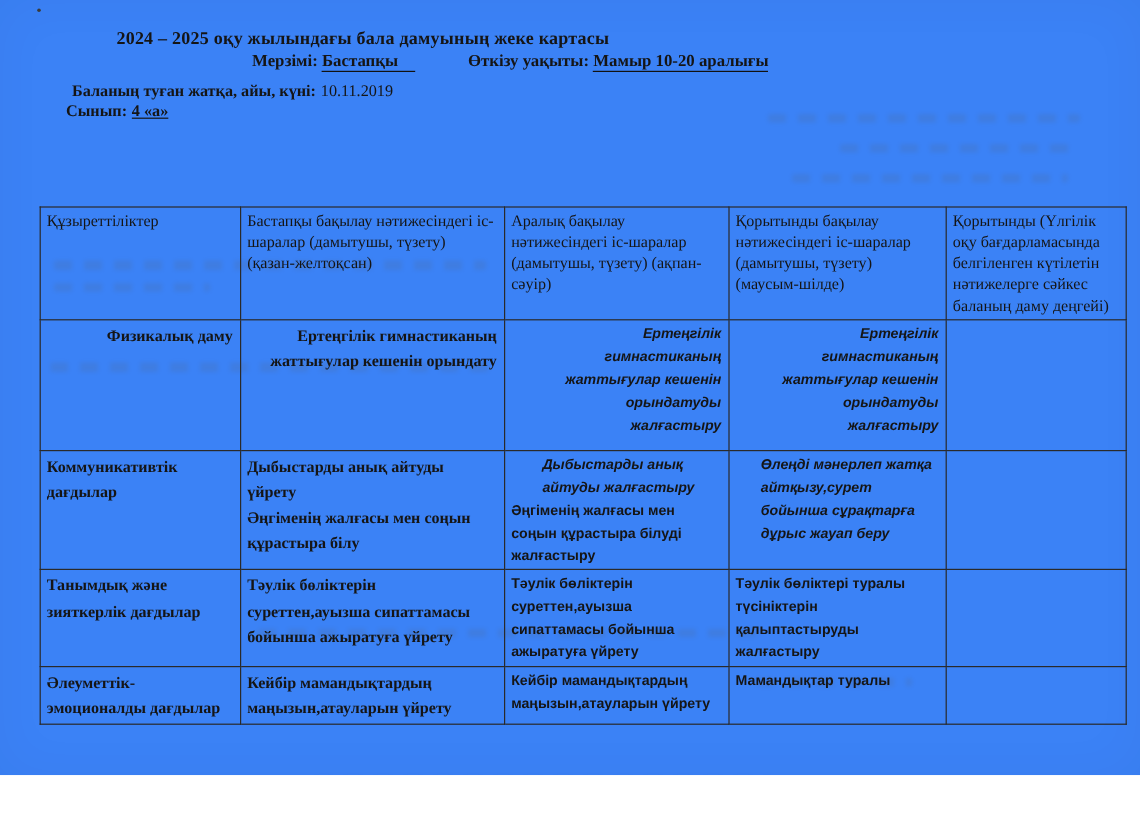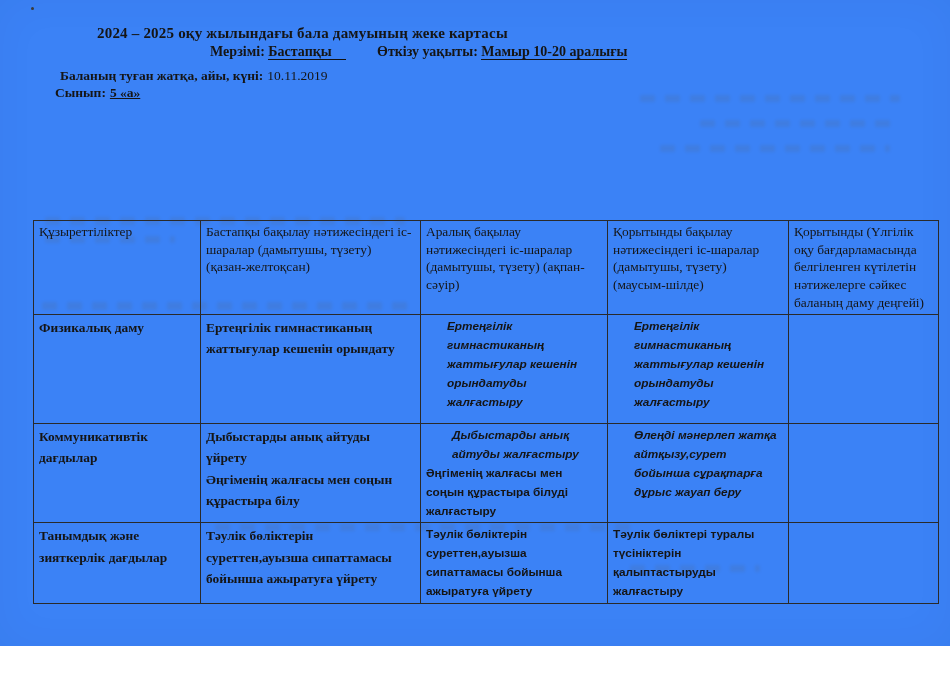--- a/index.html
+++ b/index.html
@@ -7,37 +7,37 @@
     position:relative; width:950px; height:646px;
     background:#3b82f6; overflow:hidden;
     font-family:"Liberation Serif", serif; color:#151515;
     box-shadow: inset 0 0 45px rgba(0,0,0,0.035);
   }
   .stray-dot { position:absolute; left:31px; top:7px; width:3px; height:3px; background:#3a3a3a; border-radius:50%; }
 
   .doc-title { position:absolute; left:97px; top:25px; font-size:15px; font-weight:bold; letter-spacing:.2px; }
 
   .subtitle-period { position:absolute; left:163px; top:44px; font-size:14px; font-weight:bold;margin-left:47px; }
-  .subtitle-time   { position:absolute; left:377px; top:44px; font-size:14px; font-weight:bold; }
+  .subtitle-time   { position:absolute; left:390px; top:44px; font-size:14px; font-weight:bold; }
   .und { border-bottom:1.6px solid #111; padding-bottom:0px; }
   .und-trail { padding-right:14px; }
 
   .info { position:absolute; left:55px; top:68px; font-size:13.5px; font-weight:bold; line-height:16.6px; }
   .info-line { white-space:nowrap; }
   .ind-1 { padding-left:23px; }
   .ind-2 { padding-left:5px; }
   .value-plain { font-weight:normal; }
   .value-und { text-decoration:underline; }
   .label-gap { display:inline-block; width:4px; }
 
   .table-wrap { position:absolute; left:33px; top:172px; }
-  table { border-collapse:collapse; table-layout:fixed; width:905px;margin-top:48px; }
+  table { border-collapse:collapse; table-layout:fixed; width:905px; }
   td { border:1px solid #2a2a2a; vertical-align:top; padding:2px 6px 2px 5px; overflow:hidden; }
   tr.r-head > td { height:89px; }
-  tr.r-1 > td { height:104px; }
+  tr.r-1 > td { height:104px;text-align:right; }
   tr.r-2 > td { height:93px; }
   tr.r-3 > td { height:72px; }
   tr.r-4 > td { height:62px; }
   tr.r-5 > td { height:43px; }
   .th { font-size:13.4px; line-height:1.32; font-weight:normal; }
   .c-serif { font-size:13.4px; font-weight:bold; line-height:1.6; white-space:pre-line; }
   .c-sans { font-family:"Liberation Sans", sans-serif; font-size:11.8px; font-weight:bold; line-height:1.6; }
   .it { font-style:italic; font-weight:600;padding-left:26px; }
 
   .smudge {
@@ -71,21 +71,21 @@
   <div class="subtitle-time">
     <span>Өткізу уақыты:</span>
     <span class="und">Мамыр 10-20 аралығы</span>
   </div>
 
   <div class="info">
     <div class="info-line ind-2">
       <span>Баланың туған жатқа, айы, күні:</span><span class="label-gap"></span><span class="value-plain">10.11.2019</span>
     </div>
     <div class="info-line">
-      <span>Сынып:</span><span class="label-gap"></span><span class="value-und">5 «а»</span>
+      <span>Сынып:</span><span class="label-gap"></span><span class="value-und">4 «а»</span>
     </div>
   </div>
 
   <div class="table-wrap">
     <table>
       <colgroup>
         <col style="width:167px">
           <col style="width:220px">
           <col style="width:187px">
           <col style="width:181px">
@@ -122,17 +122,24 @@
 
       <tr class="r-3">
         <td class="c-serif">Танымдық және зияткерлік дағдылар</td>
         <td class="c-serif">Тәулік бөліктерін суреттен,ауызша сипаттамасы бойынша ажыратуға үйрету</td>
         <td class="c-sans">Тәулік бөліктерін суреттен,ауызша сипаттамасы бойынша ажыратуға үйрету</td>
         <td class="c-sans">Тәулік бөліктері туралы түсініктерін қалыптастыруды жалғастыру</td>
         <td class="c-sans"></td>
       </tr>
 
 
+      <tr class="r-5">
+        <td class="c-serif">Әлеуметтік-эмоционалды дағдылар</td>
+        <td class="c-serif">Кейбір мамандықтардың маңызын,атауларын үйрету</td>
+        <td class="c-sans">Кейбір мамандықтардың маңызын,атауларын үйрету</td>
+        <td class="c-sans">Мамандықтар туралы</td>
+        <td class="c-sans"></td>
+      </tr>
     </tbody>
       </table>
   </div>
 
 </div>
 
 </body></html>

